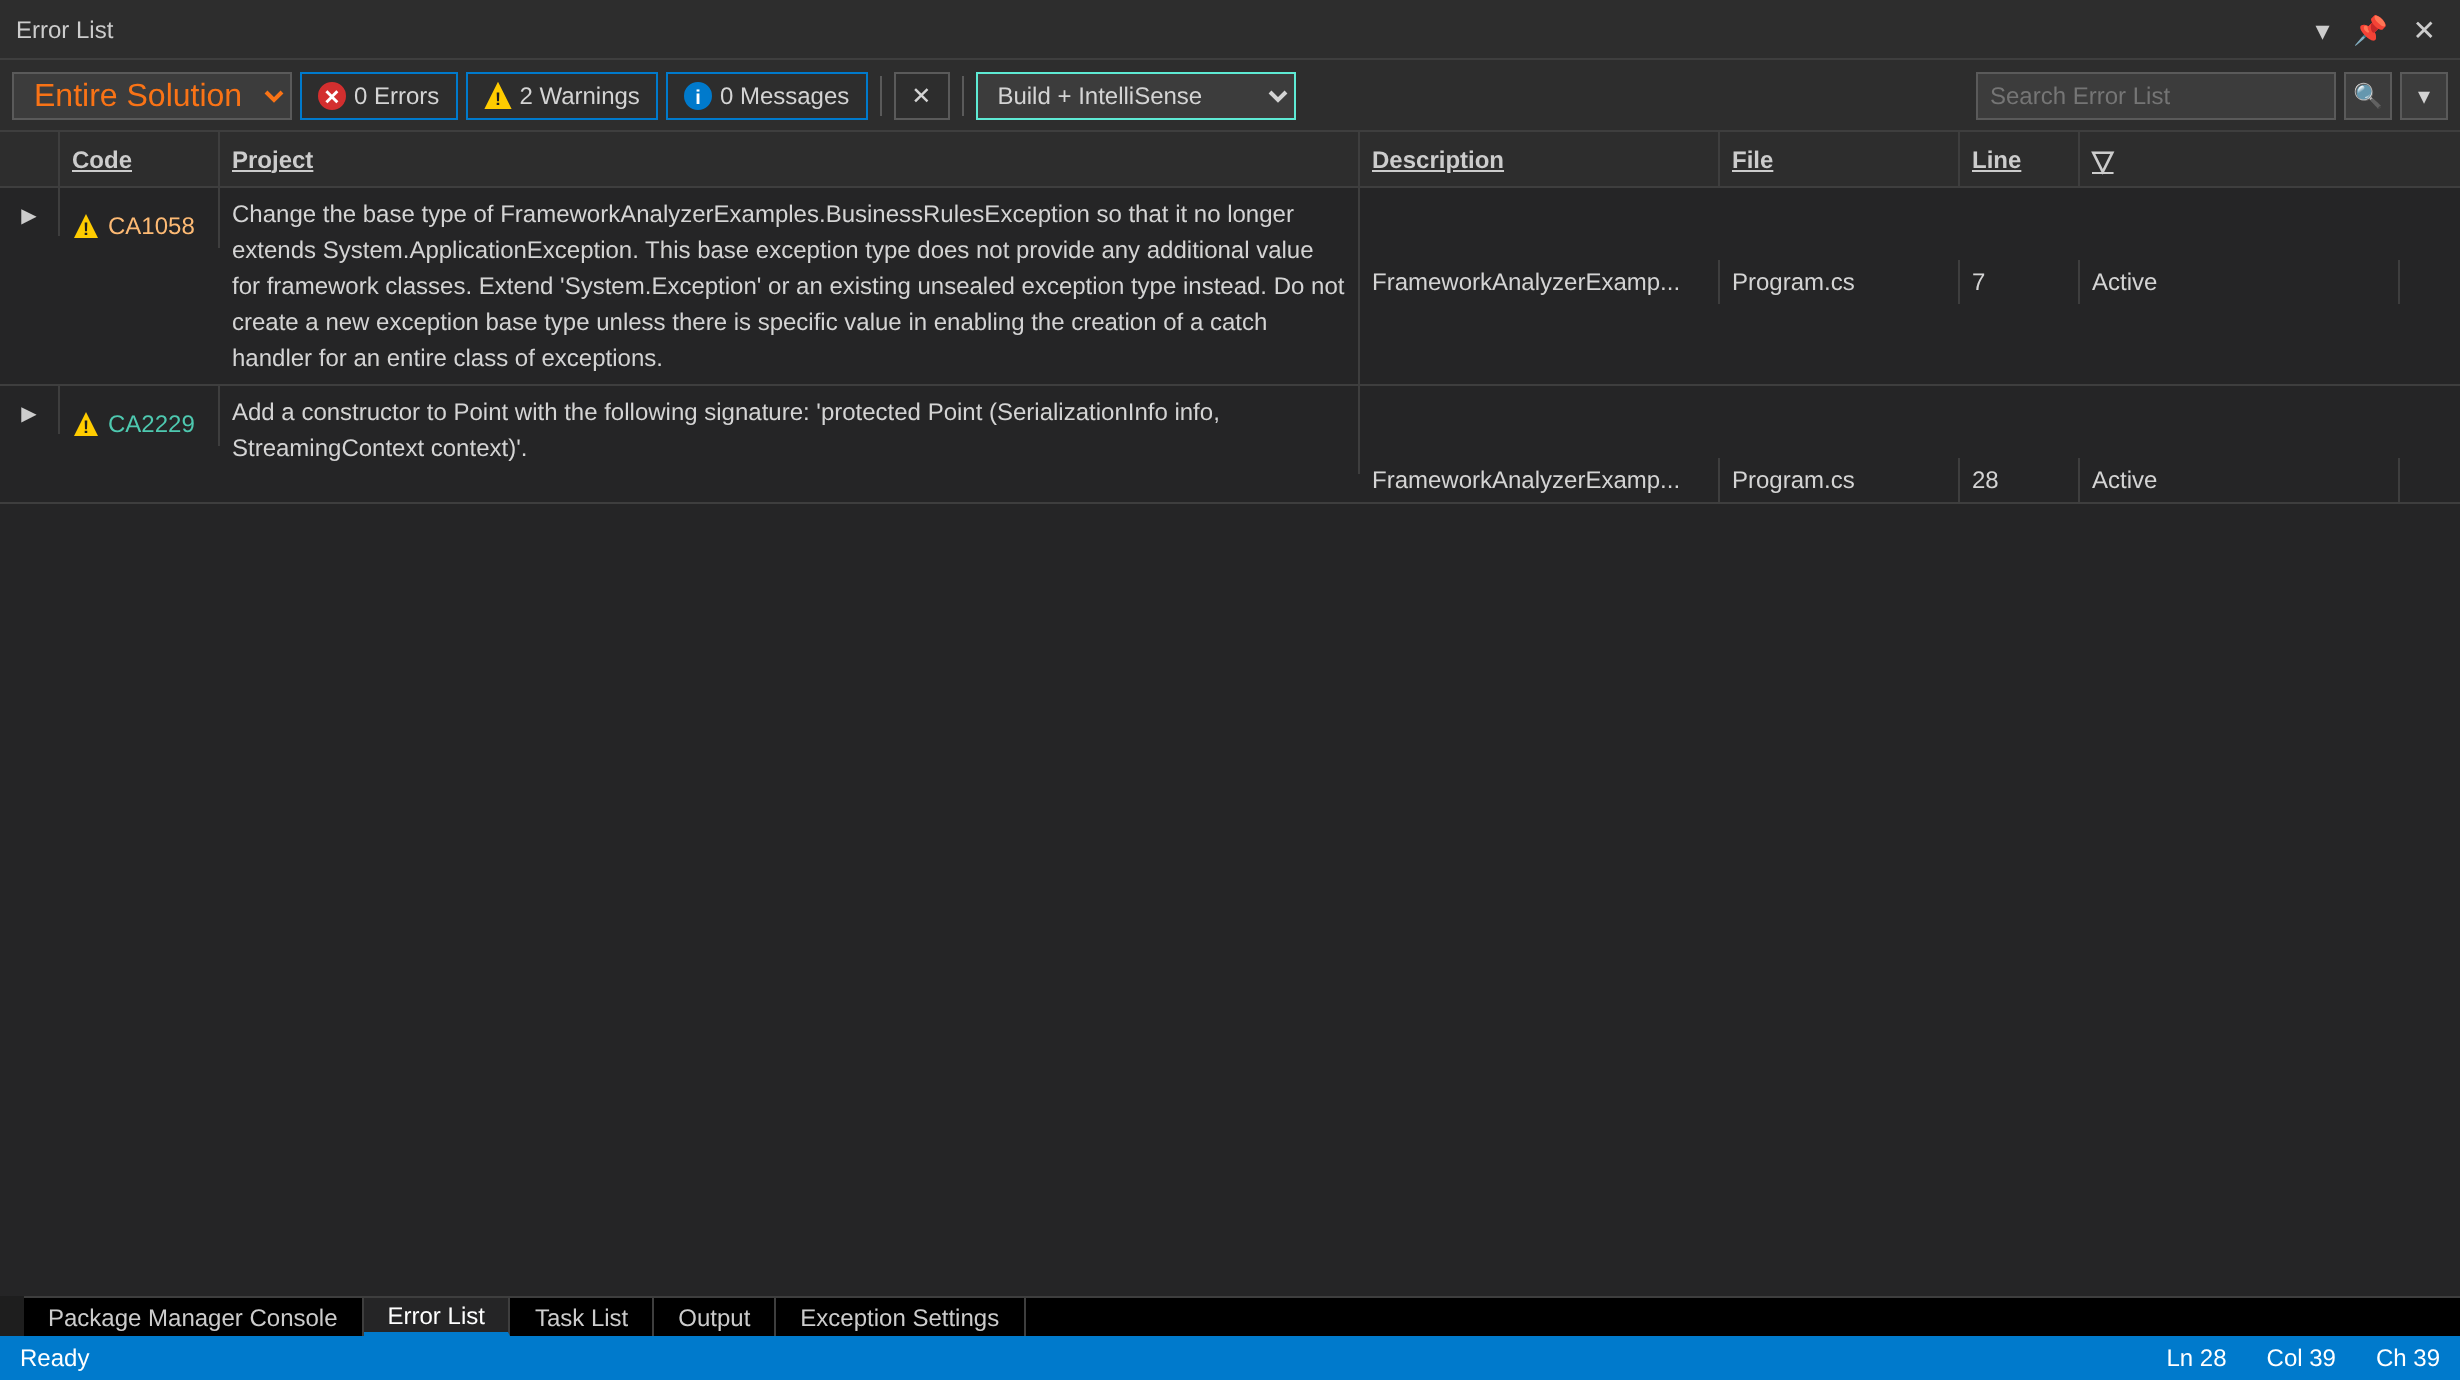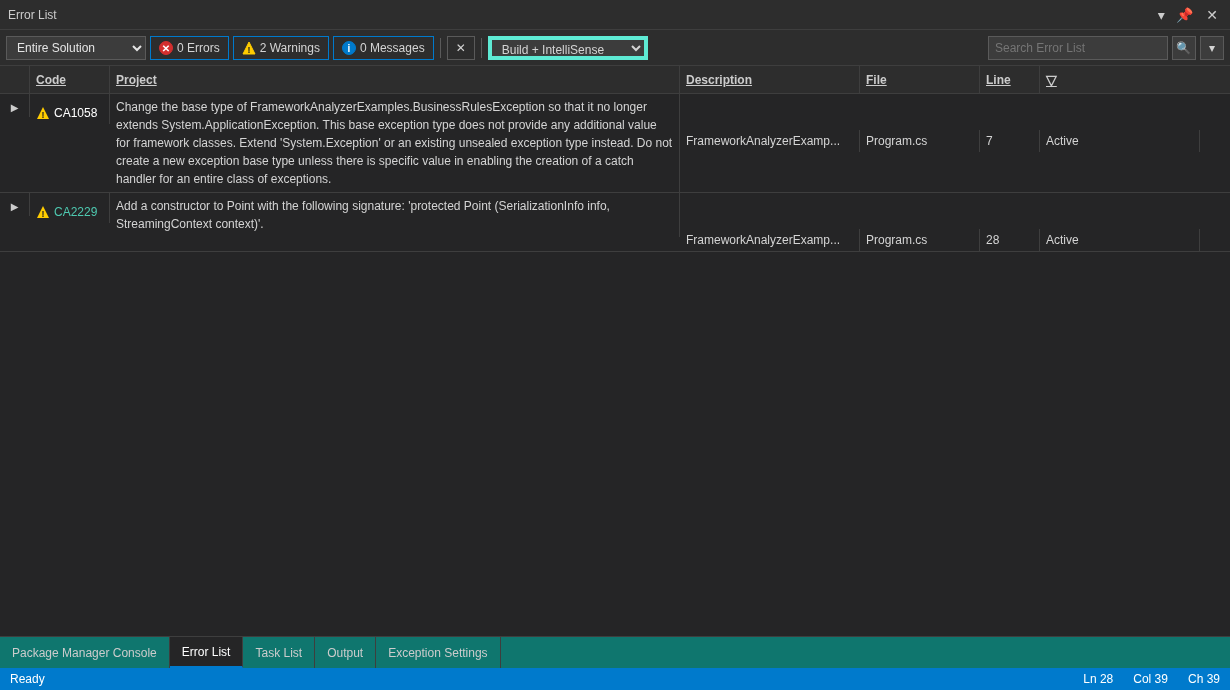--- a/index.html
+++ b/index.html
@@ -48,24 +48,24 @@
       height: 36px;
       display: flex;
       align-items: center;
       padding: 0 6px;
       gap: 4px;
       border-bottom: 1px solid #3e3e3e;
       flex-shrink: 0;
     }
     .scope-select {
       background: #3c3c3c;
-      color: #e5e5e5;
+      color: #f97316;
       border: 1px solid #5a5a5a;
       padding: 2px 6px;
-      font-size: 12px;
+      font-size: 16px;
       height: 24px;
       min-width: 140px;
       cursor: pointer;
     }
     .filter-btn {
       display: flex;
       align-items: center;
       gap: 4px;
       border: 1.5px solid #007acc;
       background: #2d2d2d;
@@ -79,21 +79,21 @@
     .separator {
       width: 1px;
       height: 20px;
       background: #5a5a5a;
       margin: 0 2px;
     }
     .toolbar-spacer { flex: 1; }
     .build-select {
       background: #3c3c3c;
       color: #d4d4d4;
-      border: 4px solid #5eead4;
+      border: 1px solid #5eead4;
       padding: 2px 6px;
       font-size: 12px;
       height: 24px;
       min-width: 160px;
       cursor: pointer;
     }
     .search-box {
       background: #3c3c3c;
       color: #d4d4d4;
       border: 1px solid #5a5a5a;
@@ -196,26 +196,27 @@
       gap: 4px;
       padding-top: 8px;
     }
     .filter-funnel {
       font-size: 14px;
       color: #cccccc;
     }
 
     
     .tab-bar {
-      height: 32px;
-      background: #0f766e;
+      height: 20px;
+      background: #000000;
       display: flex;
       align-items: flex-end;
       border-top: 1px solid #3e3e3e;
       flex-shrink: 0;
+      margin-left: 12px;
     }
     .tab {
       padding: 4px 12px;
       font-size: 12px;
       color: #cccccc;
       cursor: pointer;
       border-right: 1px solid #3e3e3e;
       height: 100%;
       display: flex;
       align-items: center;
@@ -338,21 +339,21 @@
     <div class="table-row">
       <div class="td td-expand">
         <span class="expand-arrow">▶</span>
       </div>
       <div class="td">
         <div class="code-cell">
           <svg width="14" height="14" viewBox="0 0 14 14">
             <polygon points="7,1 13,13 1,13" fill="#ffcc00"></polygon>
             <text x="7" y="11.5" text-anchor="middle" fill="#1e1e1e" font-size="9" font-weight="bold">!</text>
           </svg>
-          <span style="color:#ffffff;">CA1058</span>
+          <span style="color:#fdba74;">CA1058</span>
         </div>
       </div>
       <div class="td td-description">
         <span>Change the base type of FrameworkAnalyzerExamples.BusinessRulesException so that it no longer extends System.ApplicationException. This base exception type does not provide any additional value for framework classes. Extend 'System.Exception' or an existing unsealed exception type instead. Do not create a new exception base type unless there is specific value in enabling the creation of a catch handler for an entire class of exceptions.</span>
       </div>
       <div class="td td-center">
         <span>FrameworkAnalyzerExamp...</span>
       </div>
       <div class="td td-center">
         <span>Program.cs</span>

